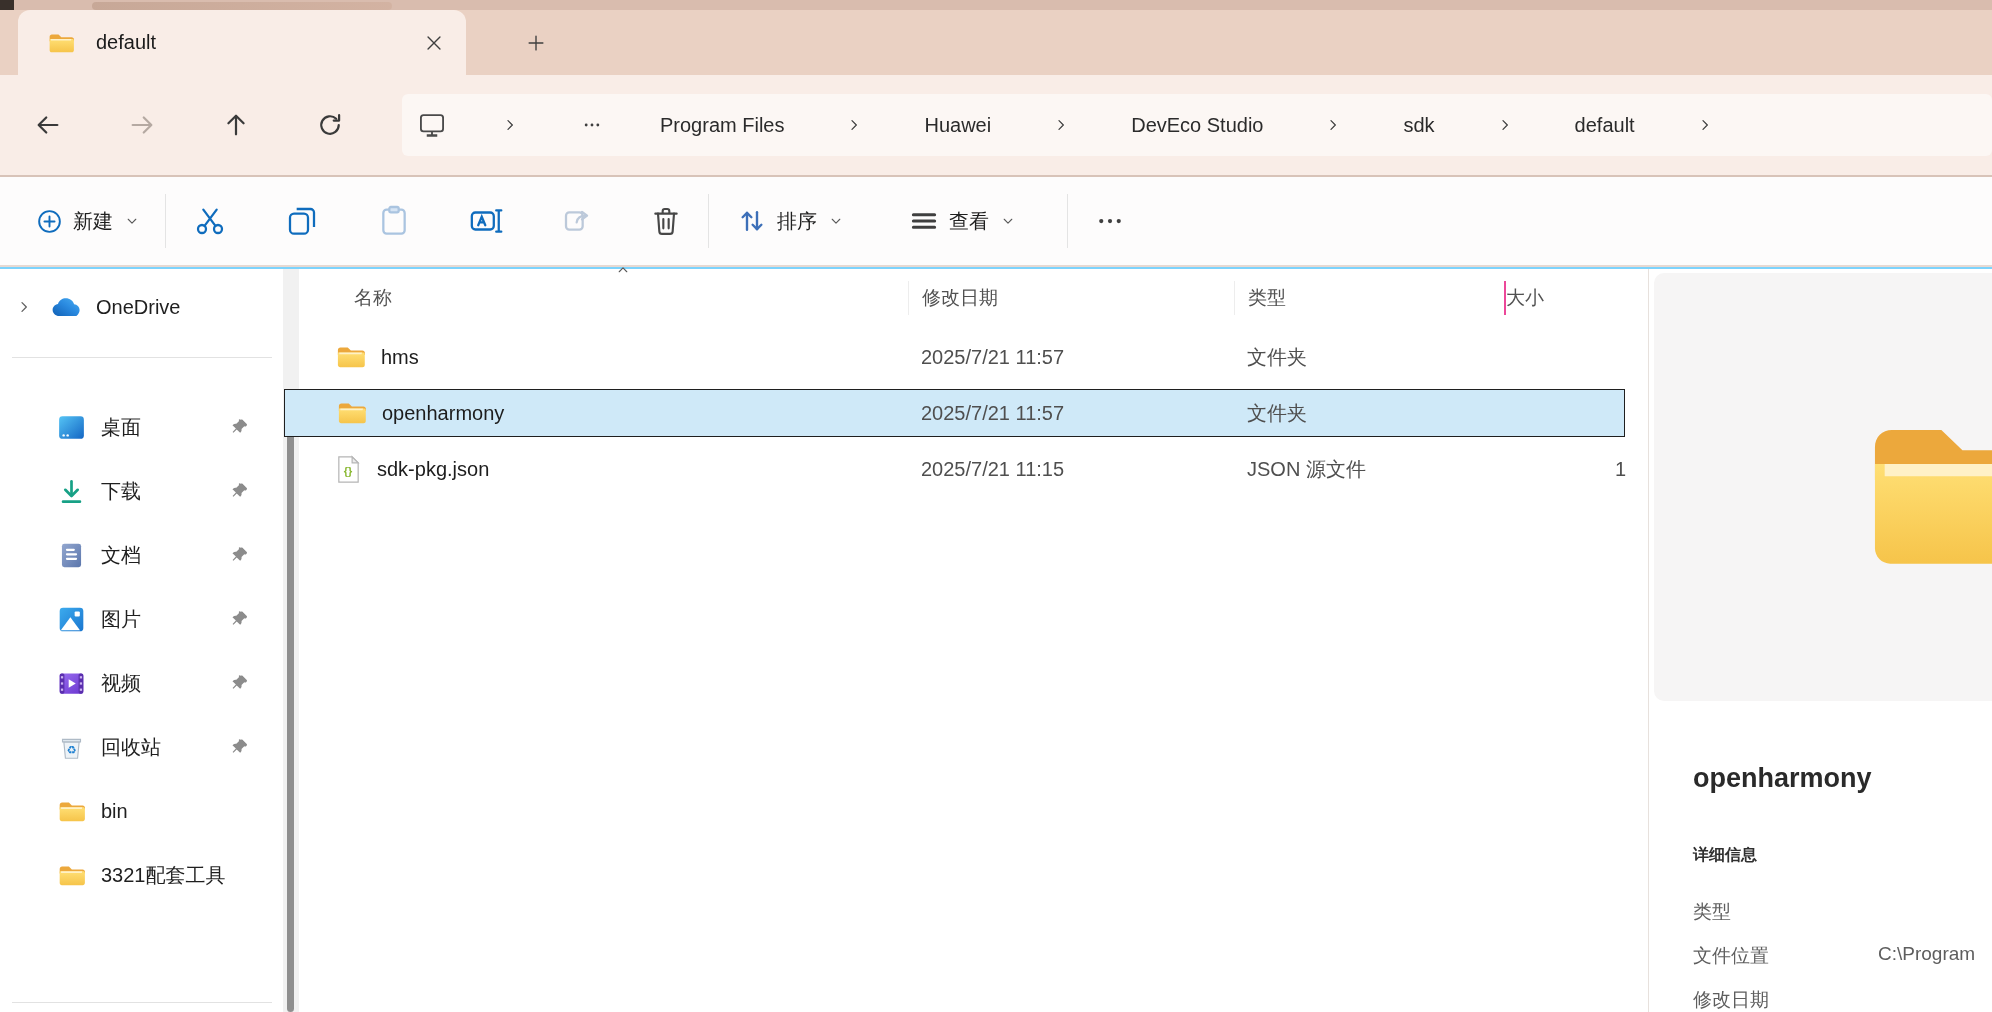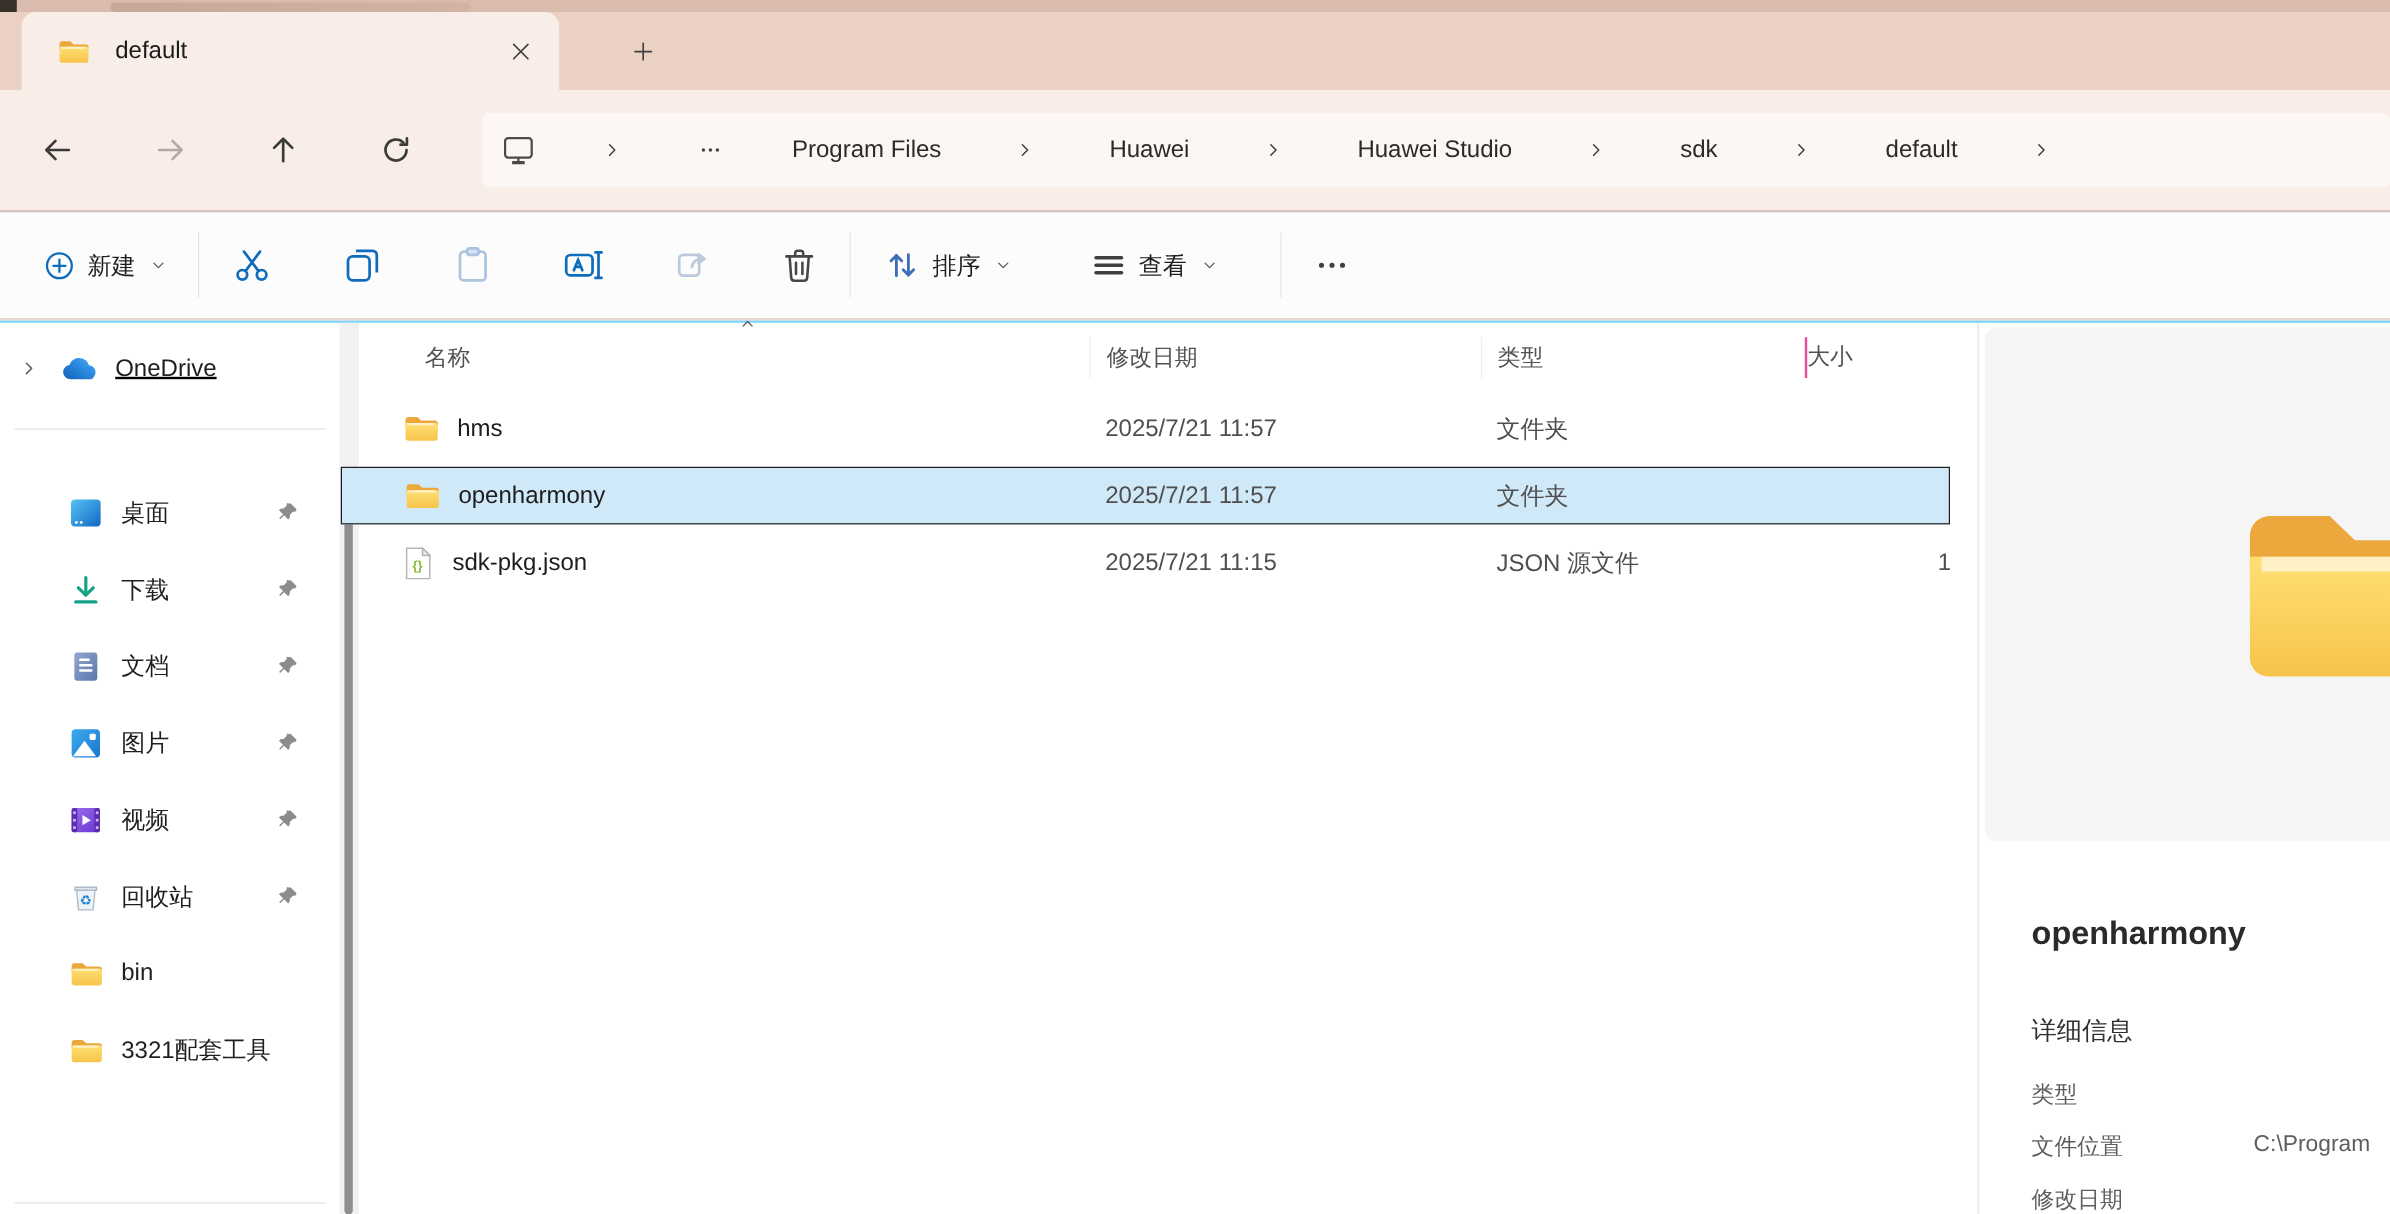--- a/index.html
+++ b/index.html
@@ -45,21 +45,21 @@
   .tb-sep{width:1px;height:54px;background:#e4e4e4;flex:none;}
   .tb-ic{width:36px;height:36px;display:flex;align-items:center;justify-content:center;border-radius:6px;flex:none;}
 
   
   .content{position:absolute;left:0;top:269px;right:0;bottom:0;background:#fff;}
 
   
   .sidebar{position:absolute;left:0;top:0;width:300px;bottom:0;}
   .sb-track{position:absolute;left:283px;top:0;width:16px;bottom:0;background:#f1f1f1;}
   .sb-thumb{position:absolute;left:287px;top:126px;width:7px;bottom:0;background:#8f8f8f;border-radius:4px;}
-  .sb-onedrive{position:absolute;left:0;top:16px;right:20px;height:44px;display:flex;align-items:center;padding-left:16px;border-radius:6px;text-decoration:underline;}
+  .sb-onedrive{position:absolute;left:0;top:16px;right:20px;height:44px;display:flex;align-items:center;padding-left:16px;border-radius:6px;}
   .sb-onedrive .lbl{margin-left:14px;font-size:20px;color:#1f1f1f;}
   .sb-div{position:absolute;left:12px;right:28px;top:88px;height:1px;background:#e2e2e2;}
   .sb-list{position:absolute;left:0;top:126px;right:20px;}
   .sb-item{height:64px;display:flex;align-items:center;padding-left:58px;position:relative;border-radius:6px;}
   .sb-item .lbl{margin-left:16px;font-size:20px;color:#1f1f1f;white-space:nowrap;}
   .sb-pin{position:absolute;right:32px;top:50%;transform:translateY(-50%);}
   .sb-bottom-div{position:absolute;left:12px;right:28px;top:733px;height:1px;background:#e2e2e2;}
 
   
   .filearea{position:absolute;left:284px;top:0;width:1348px;bottom:0;}
@@ -76,21 +76,21 @@
     grid-template-columns:623px 326px 270px 121px;}
   .cell-name{display:flex;align-items:center;padding-left:52px;gap:16px;min-width:0;}
   .cell-date,.cell-type{padding-left:13px;color:#4f4f4f;}
   .cell-size{text-align:right;padding-right:6px;color:#4f4f4f;}
 
   
   .preview{position:absolute;left:1648px;top:0;width:344px;bottom:0;border-left:1px solid #e7e1dd;box-sizing:border-box;}
   .pv-hero{position:absolute;left:5px;top:4px;right:0;height:428px;background:#f6f5f5;border-radius:10px 0 0 10px;overflow:hidden;}
   .pv-hero .bigfolder{position:absolute;left:201px;top:140px;width:210px;height:162px;}
   .pv-title{position:absolute;left:44px;top:494px;font-size:27px;font-weight:700;color:#2a2a2a;}
-  .pv-section{position:absolute;left:44px;top:576px;font-size:21px;font-weight:400;color:#303030;}
+  .pv-section{position:absolute;left:44px;top:576px;font-size:16px;font-weight:700;color:#303030;}
   .pv-field{position:absolute;left:44px;right:0;display:flex;font-size:19px;color:#5e5e5e;white-space:nowrap;}
   .pv-field .f-label{width:185px;flex:none;}
   .pv-f0{top:630px;} .pv-f1{top:674px;} .pv-f2{top:718px;}
 </style>
 </head>
 <body>
 
 <svg width="0" height="0" style="position:absolute">
   <defs>
     <linearGradient id="gFold" x1="0" y1="0" x2="0" y2="1">
@@ -358,21 +358,21 @@
           <use href="#i-dots"></use>
         </svg>
       <span class="crumb">Program Files</span>
       <svg class="ic crumb-sep" width="16" height="16" style="color:#3f3f3f">
           <use href="#i-chev-right"></use>
         </svg>
       <span class="crumb">Huawei</span>
       <svg class="ic crumb-sep" width="16" height="16" style="color:#3f3f3f">
           <use href="#i-chev-right"></use>
         </svg>
-      <span class="crumb">Huawei Studio</span>
+      <span class="crumb">DevEco Studio</span>
       <svg class="ic crumb-sep" width="16" height="16" style="color:#3f3f3f">
           <use href="#i-chev-right"></use>
         </svg>
       <span class="crumb">sdk</span>
       <svg class="ic crumb-sep" width="16" height="16" style="color:#3f3f3f">
           <use href="#i-chev-right"></use>
         </svg>
       <span class="crumb">default</span>
       <svg class="ic crumb-sep" width="16" height="16" style="color:#3f3f3f">
           <use href="#i-chev-right"></use>

